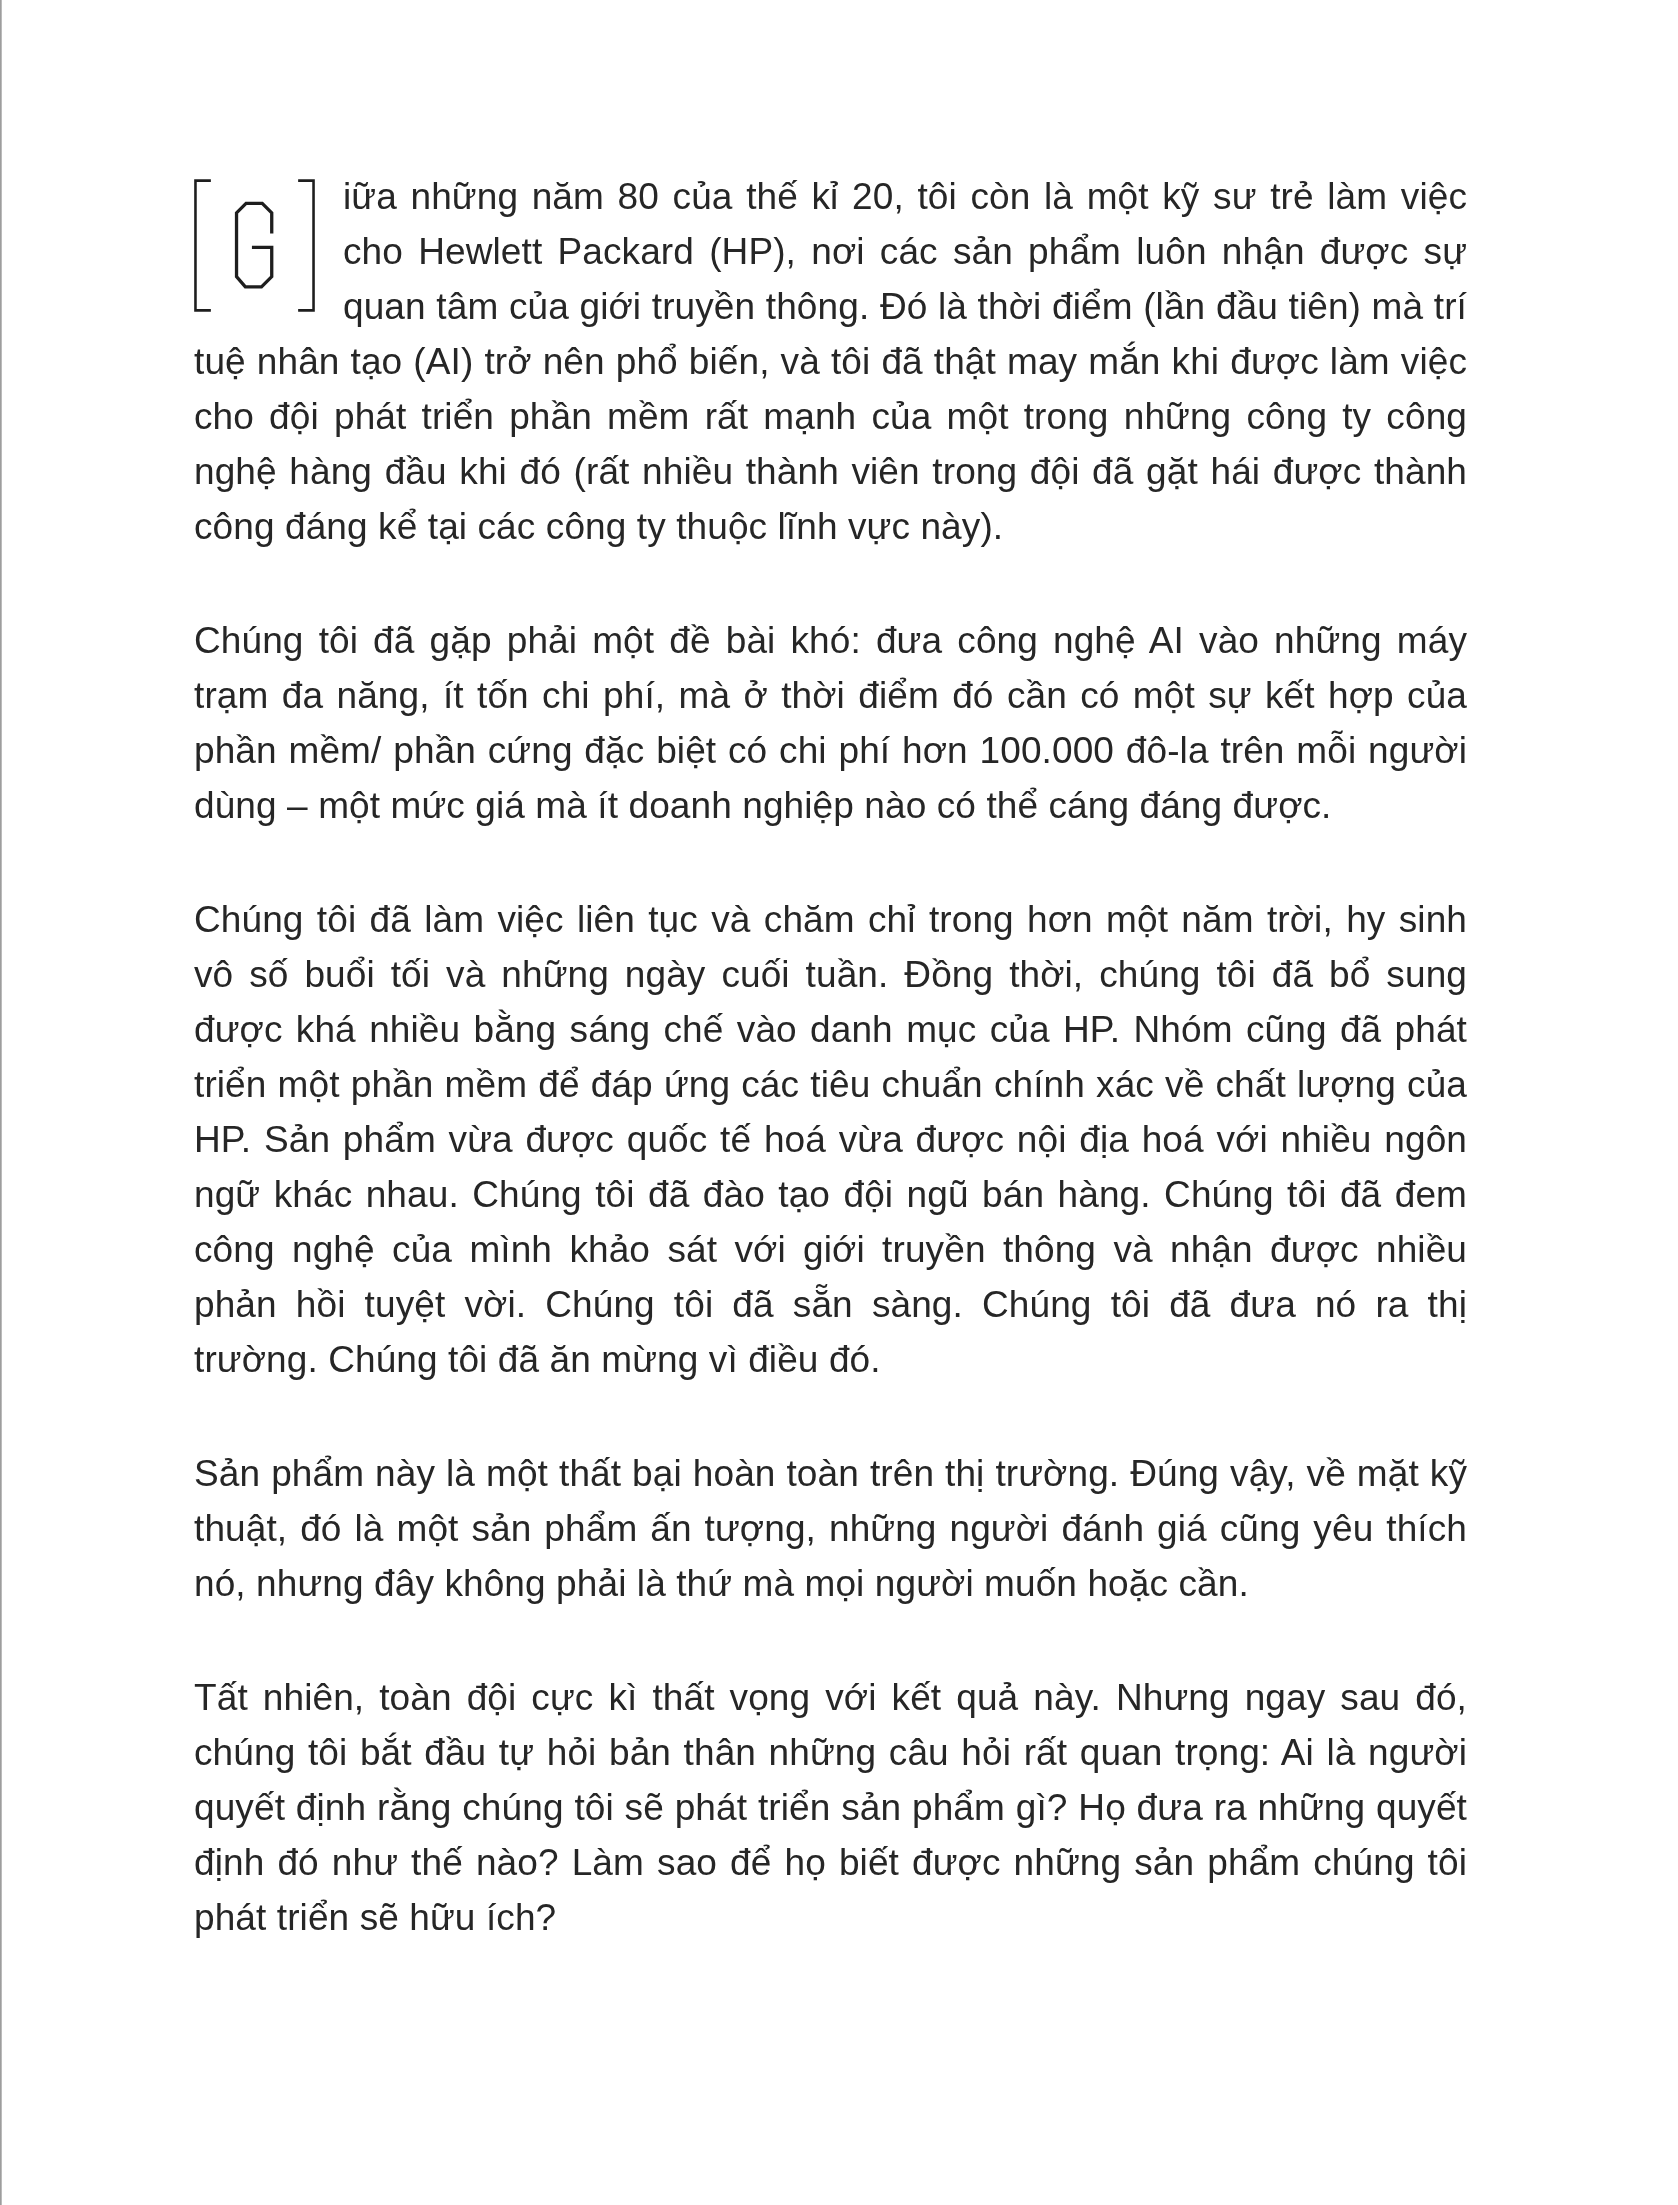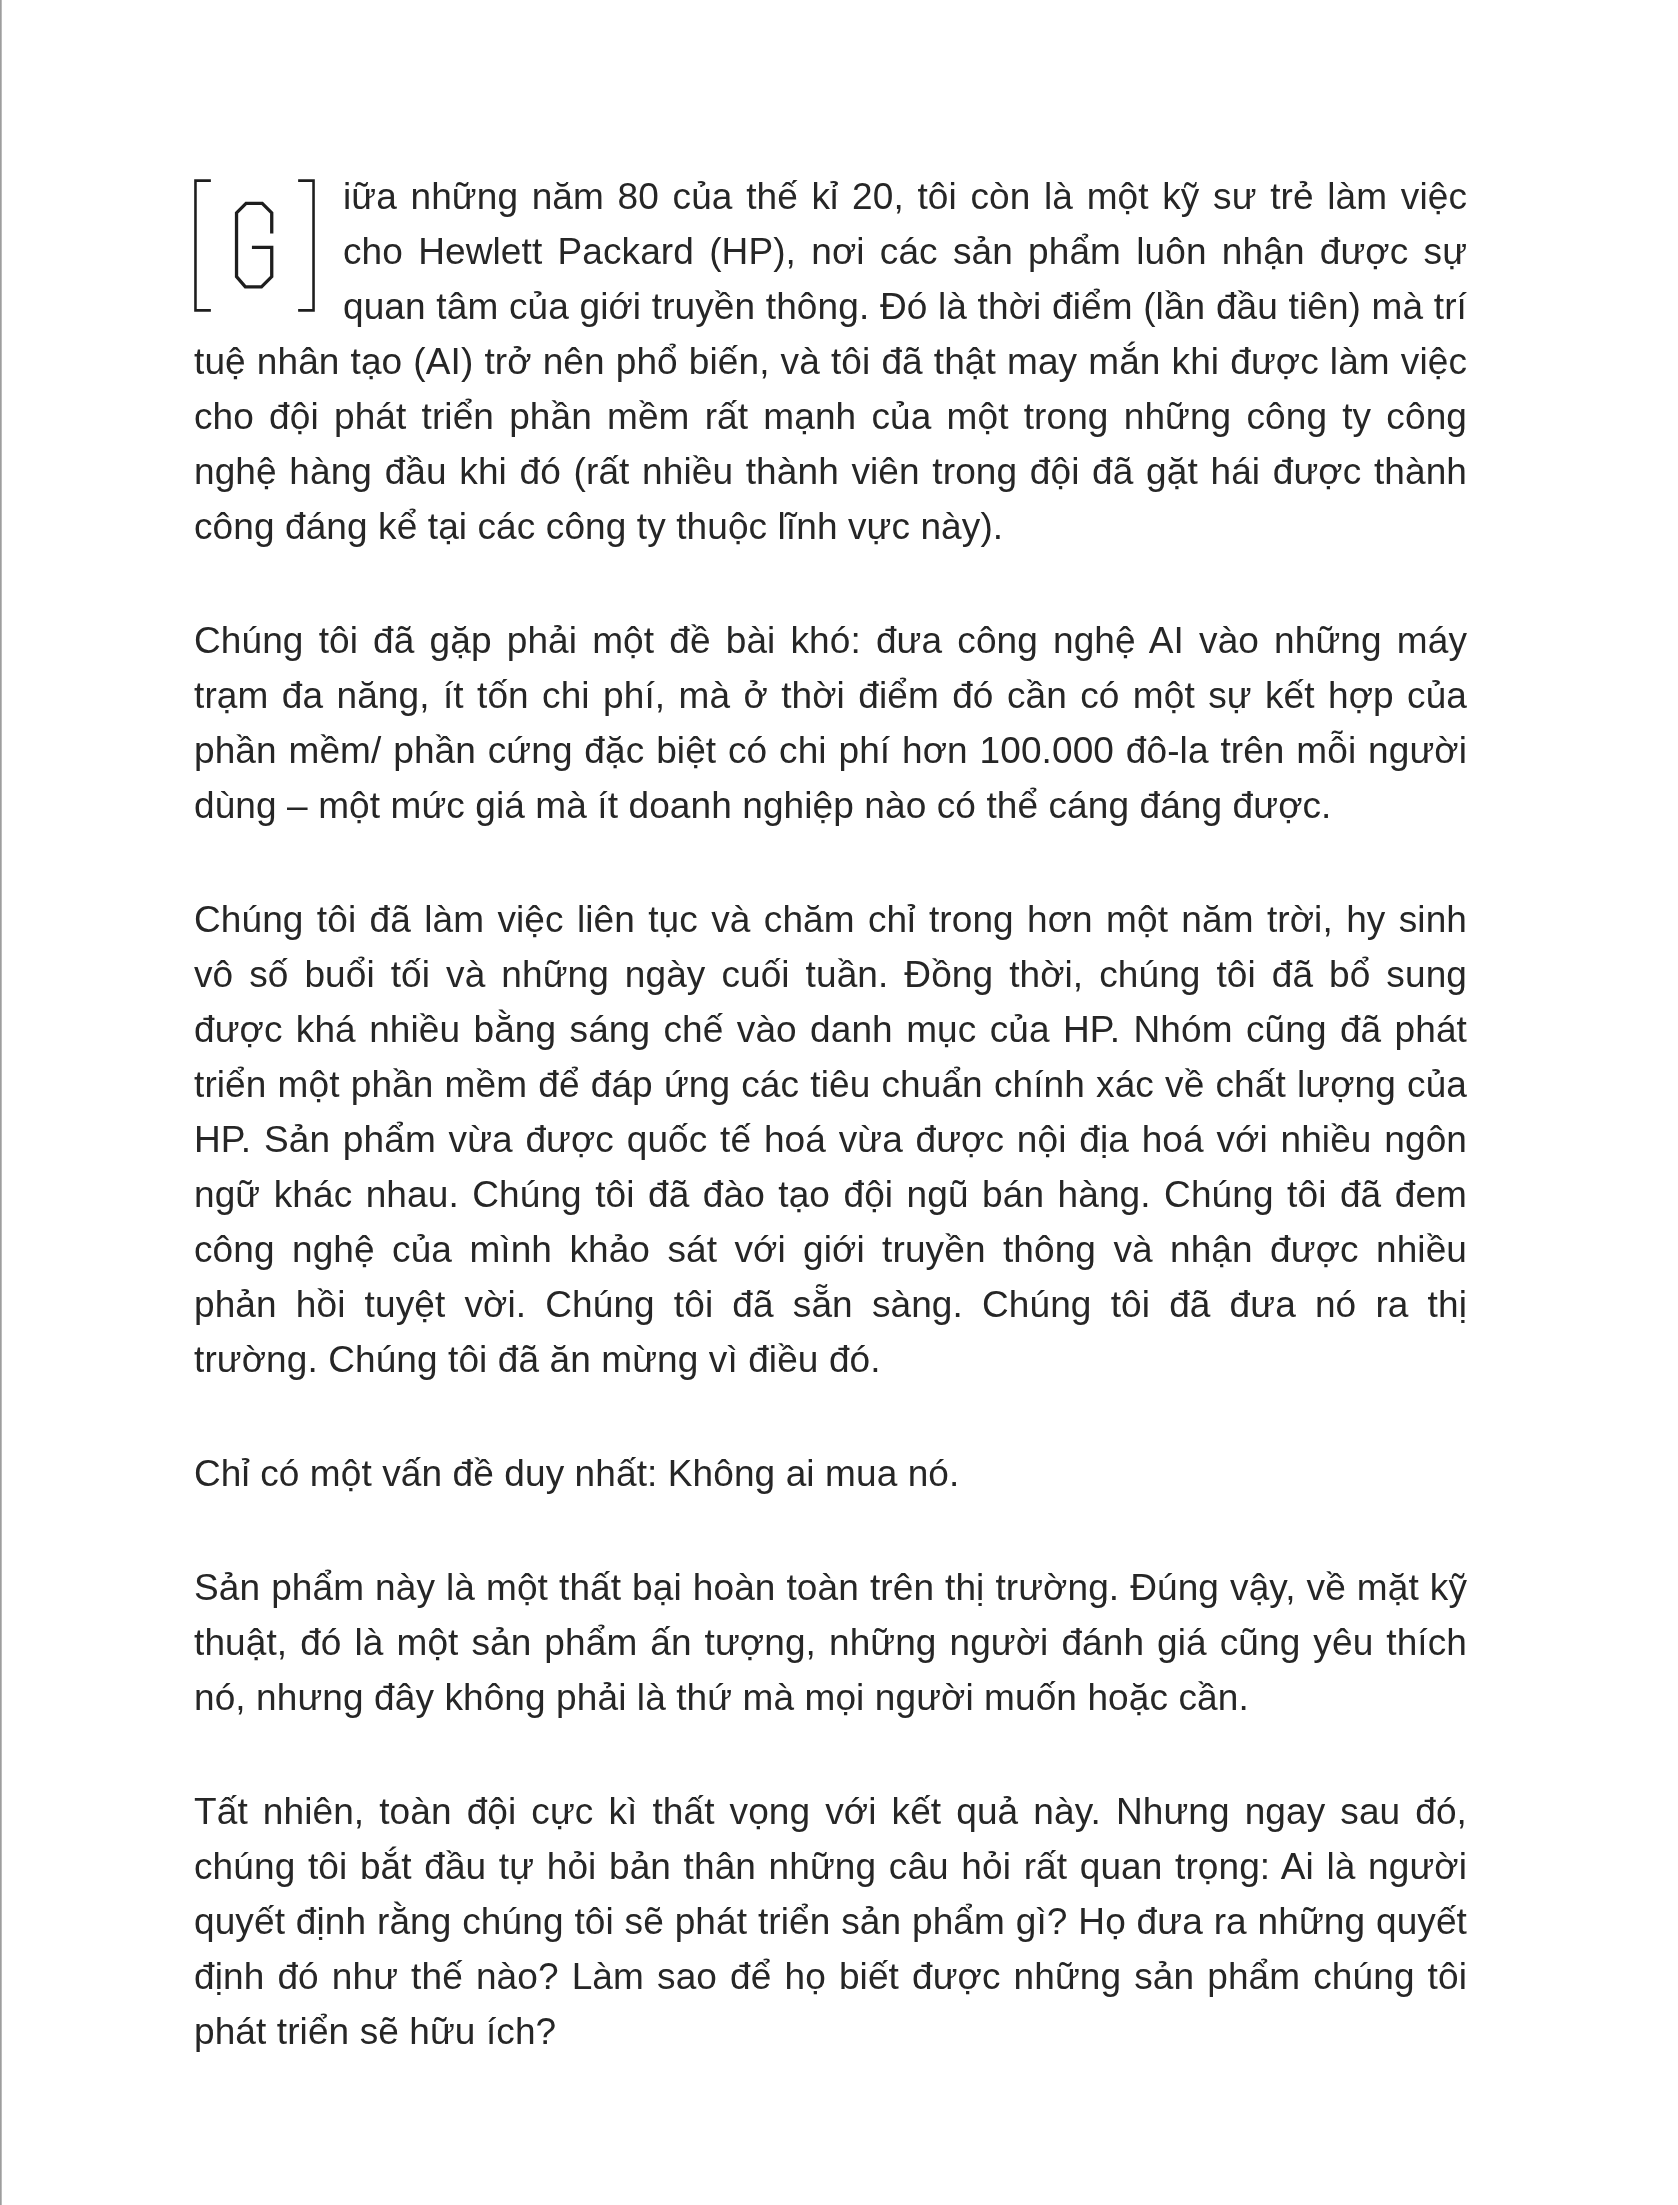--- a/index.html
+++ b/index.html
@@ -79,23 +79,20 @@
   </p>
 
   <p>
     <span>Chúng tôi đã gặp phải một đề bài khó: đưa công nghệ AI vào những máy trạm đa năng, ít tốn chi phí, mà ở thời điểm đó cần có một sự kết hợp của phần mềm/ phần cứng đặc biệt có chi phí hơn 100.000 đô-la trên mỗi người dùng – một mức giá mà ít doanh nghiệp nào có thể cáng đáng được.</span>
   </p>
 
   <p>
     <span>Chúng tôi đã làm việc liên tục và chăm chỉ trong hơn một năm trời, hy sinh vô số buổi tối và những ngày cuối tuần. Đồng thời, chúng tôi đã bổ sung được khá nhiều bằng sáng chế vào danh mục của HP. Nhóm cũng đã phát triển một phần mềm để đáp ứng các tiêu chuẩn chính xác về chất lượng của HP. Sản phẩm vừa được quốc tế hoá vừa được nội địa hoá với nhiều ngôn ngữ khác nhau. Chúng tôi đã đào tạo đội ngũ bán hàng. Chúng tôi đã đem công nghệ của mình khảo sát với giới truyền thông và nhận được nhiều phản hồi tuyệt vời. Chúng tôi đã sẵn sàng. Chúng tôi đã đưa nó ra thị trường. Chúng tôi đã ăn mừng vì điều đó.</span>
   </p>
 
-  <p>
-    <span>Chỉ có một vấn đề duy nhất: Không ai mua nó.</span>
-  </p>
 
   <p>
     <span>Sản phẩm này là một thất bại hoàn toàn trên thị trường. Đúng vậy, về mặt kỹ thuật, đó là một sản phẩm ấn tượng, những người đánh giá cũng yêu thích nó, nhưng đây không phải là thứ mà mọi người muốn hoặc cần.</span>
   </p>
 
   <p>
     <span>Tất nhiên, toàn đội cực kì thất vọng với kết quả này. Nhưng ngay sau đó, chúng tôi bắt đầu tự hỏi bản thân những câu hỏi rất quan trọng: Ai là người quyết định rằng chúng tôi sẽ phát triển sản phẩm gì? Họ đưa ra những quyết định đó như thế nào? Làm sao để họ biết được những sản phẩm chúng tôi phát triển sẽ hữu ích?</span>
   </p>
 
 </main>

